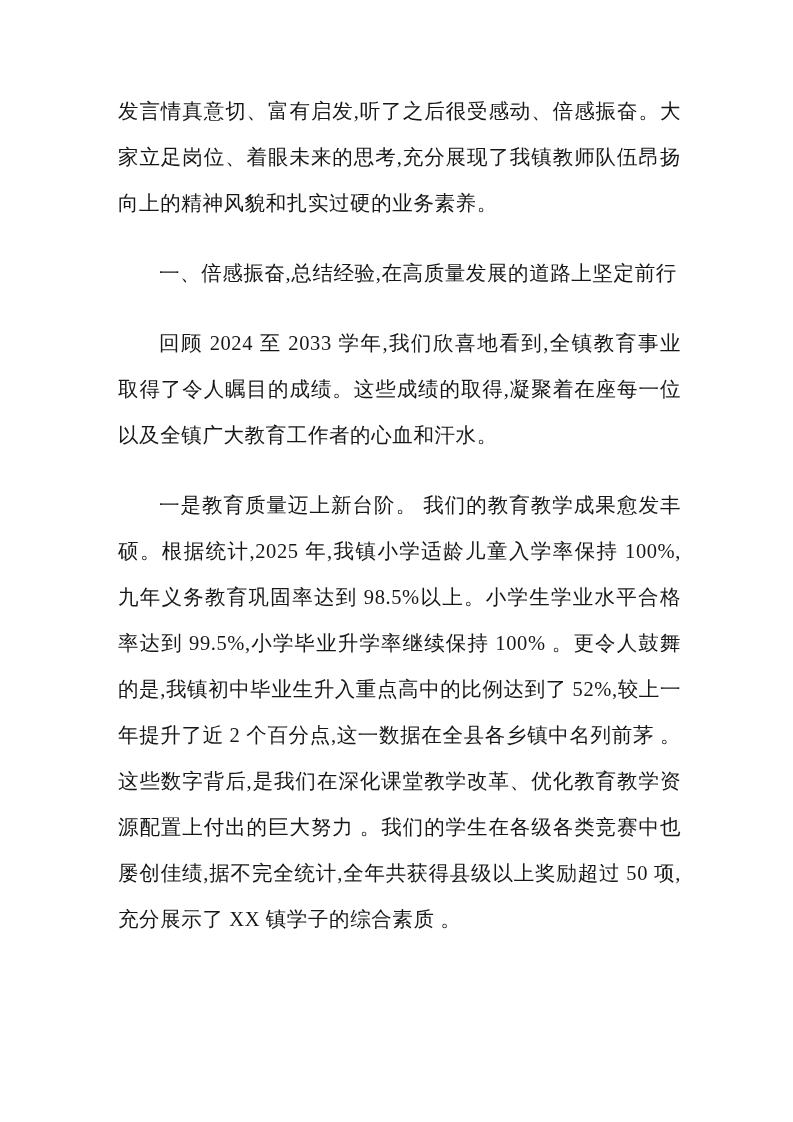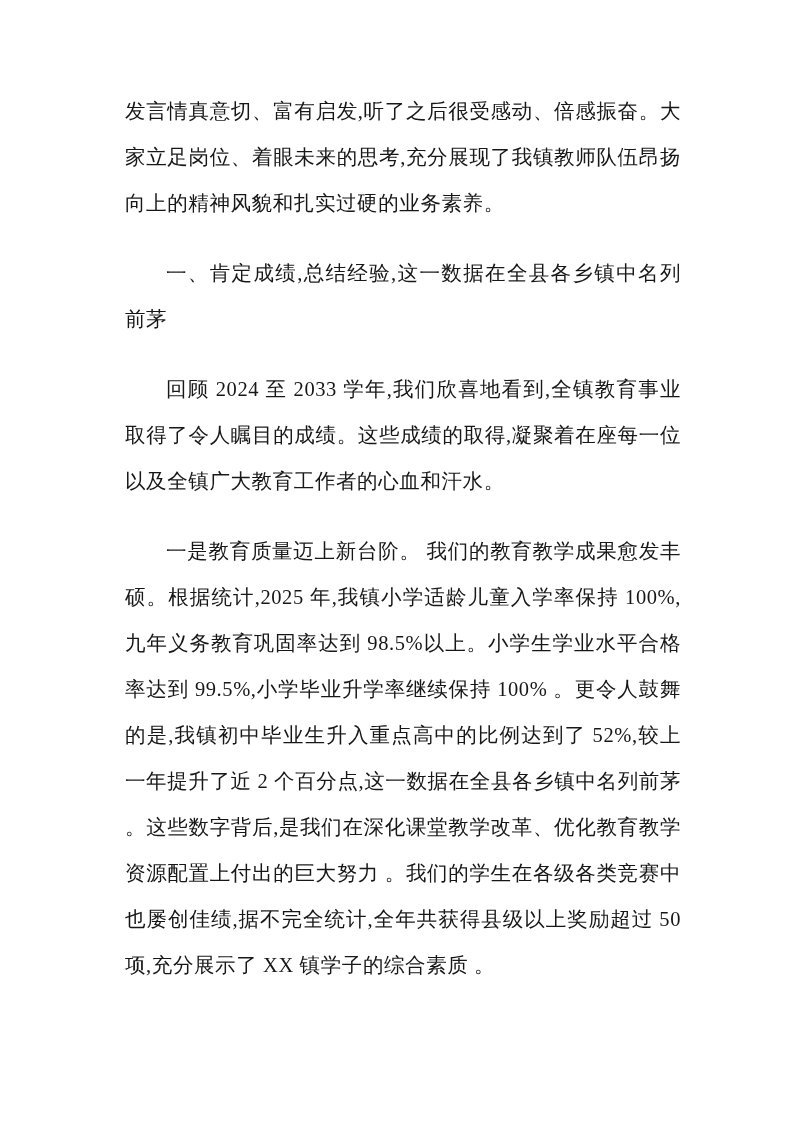--- a/index.html
+++ b/index.html
@@ -24,38 +24,38 @@
   }
   .doc-body {
     font-size: 20.5px;
     line-height: 46px;
     letter-spacing: 0.6px;
     text-align: justify;
     text-justify: inter-ideograph;
     color: #171717;
   }
   p.para {
-    margin: 0 0 24px 7px;
+    margin: 0 0 24px 0;
     text-indent: 0;
   }
   p.indent {
     text-indent: 41px;
   }
   p.last {
     margin-bottom: 0;
   }
 </style>
 </head>
 <body>
 
 <div class="page">
   <div class="doc-body">
 
     <p class="para">发言情真意切、富有启发,听了之后很受感动、倍感振奋。大家立足岗位、着眼未来的思考,充分展现了我镇教师队伍昂扬向上的精神风貌和扎实过硬的业务素养。</p>
 
-    <p class="para indent">一、肯定成绩,总结经验,这一数据在全县各乡镇中名列前茅</p>
+    <p class="para indent">一、倍感振奋,总结经验,在高质量发展的道路上坚定前行</p>
 
     <p class="para indent">回顾 2024 至 2033 学年,我们欣喜地看到,全镇教育事业取得了令人瞩目的成绩。这些成绩的取得,凝聚着在座每一位以及全镇广大教育工作者的心血和汗水。</p>
 
     <p class="para indent last">一是教育质量迈上新台阶。 我们的教育教学成果愈发丰硕。根据统计,2025 年,我镇小学适龄儿童入学率保持 100%,九年义务教育巩固率达到 98.5%以上。小学生学业水平合格率达到 99.5%,小学毕业升学率继续保持 100% 。更令人鼓舞的是,我镇初中毕业生升入重点高中的比例达到了 52%,较上一年提升了近 2 个百分点,这一数据在全县各乡镇中名列前茅 。这些数字背后,是我们在深化课堂教学改革、优化教育教学资源配置上付出的巨大努力 。我们的学生在各级各类竞赛中也屡创佳绩,据不完全统计,全年共获得县级以上奖励超过 50 项,充分展示了 XX 镇学子的综合素质 。</p>
 
   </div>
 </div>
 
 </body></html>

